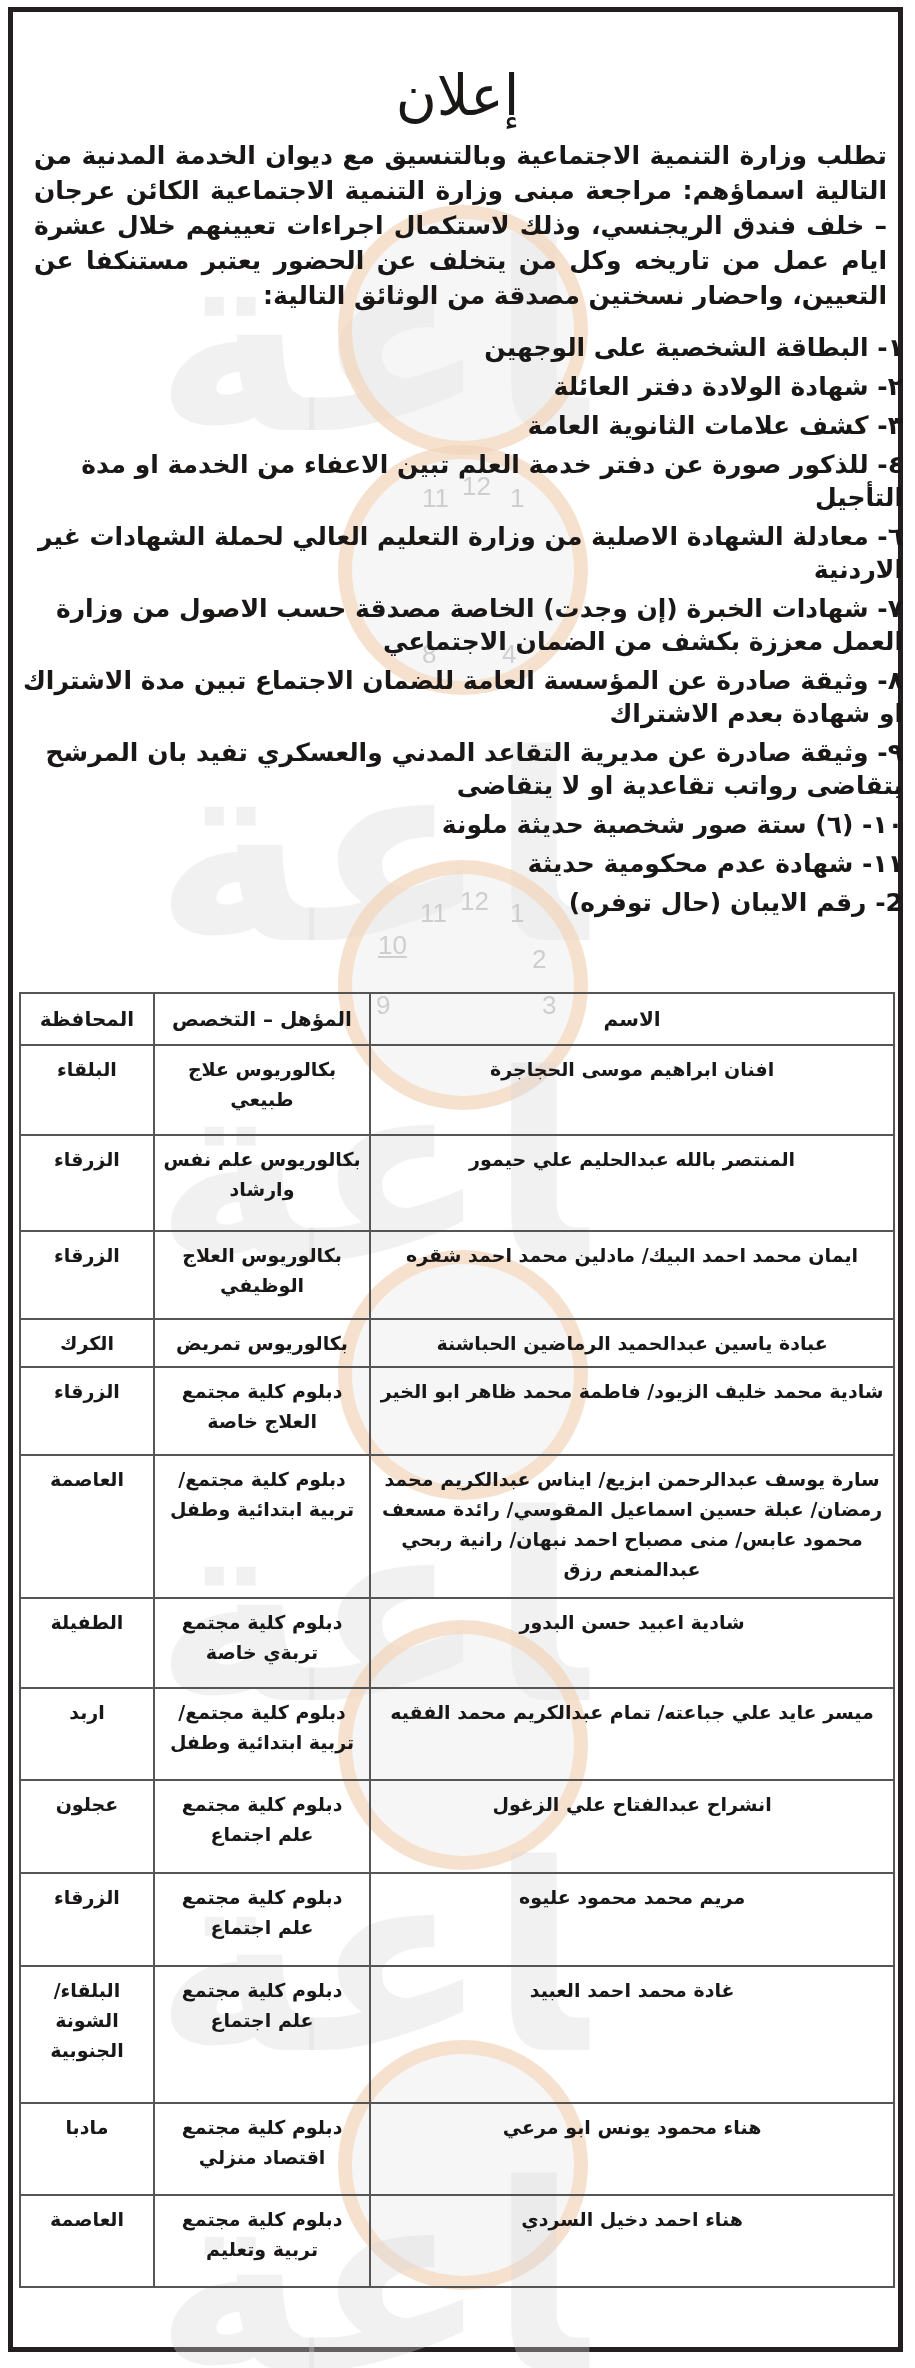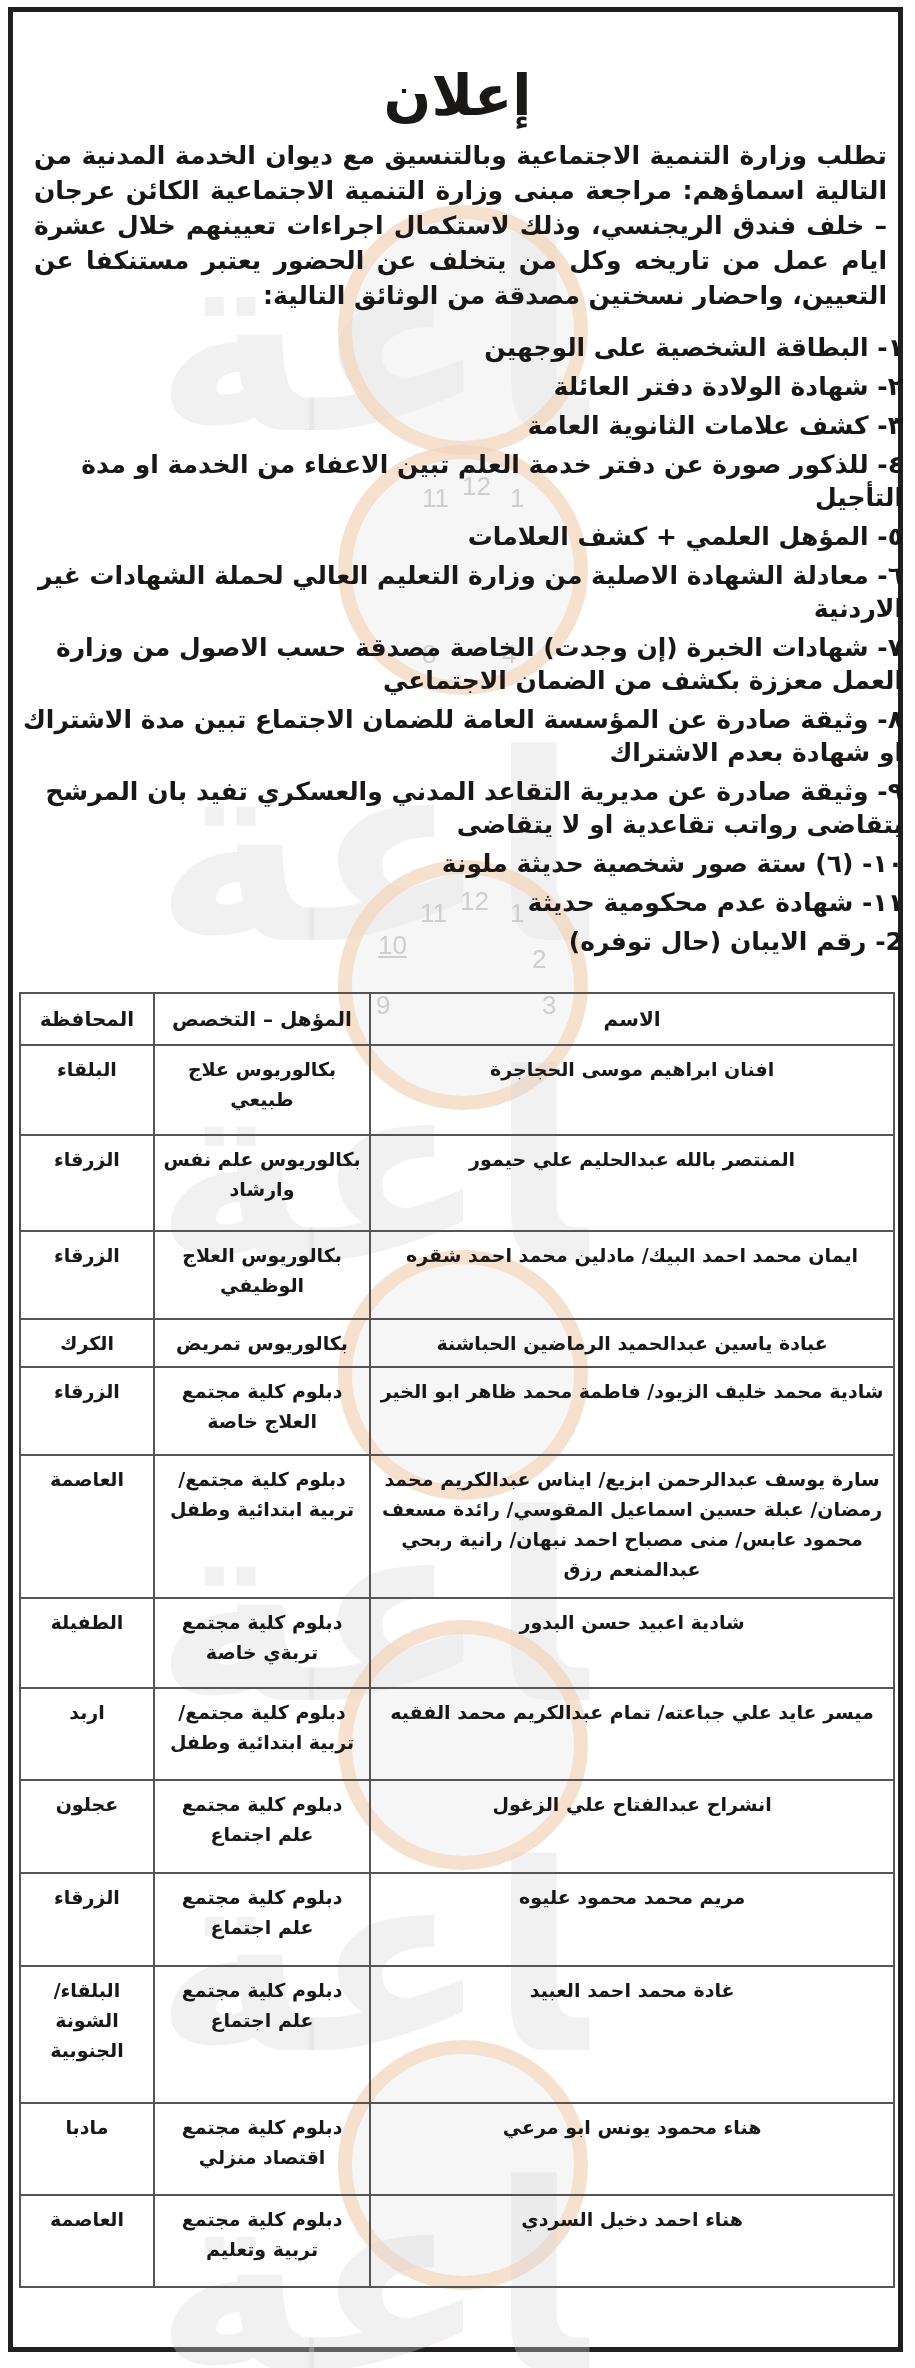--- a/index.html
+++ b/index.html
@@ -11,21 +11,21 @@
     .watermark { position: absolute; inset: 0; pointer-events: none; z-index: 0; }
     .wm-clock { position: absolute; left: 338px; width: 250px; height: 250px; border-radius: 50%;
                 border: 14px solid rgba(246, 200, 160, 0.45); box-sizing: border-box;
                 background: rgba(235,235,235,0.45); }
     .wm-clock .num { position: absolute; font-family: "Liberation Sans", sans-serif; font-size: 26px;
                      color: rgba(190,190,190,0.7); }
     .wm-letters { position: absolute; left: 154px; font-family: "DejaVu Sans", sans-serif; font-weight: bold;
                   font-size: 260px; color: rgba(215,215,215,0.35); line-height: 1; }
     .content { position: relative; z-index: 1; direction: rtl; }
     .title { position: absolute; top: 30px; left: 0; right: 0; text-align: center;
-             font-size: 56px; font-weight: bold; font-family: "DejaVu Sans", sans-serif; line-height: 1; }
+             font-size: 56px; font-weight: normal; font-family: "DejaVu Sans", sans-serif; line-height: 1; }
     .intro { position: absolute; top: 122px; left: 18px; right: 12px;
              font-size: 25px; font-weight: bold; line-height: 35px; text-align: justify; }
     .intro p { margin: 16px; }
     .doc-list { position: absolute; top: 325px; left: 18px; right: 12px;
                 list-style: none; margin: 0; padding: 0;
                 font-size: 25px; font-weight: bold; line-height: 33px; }
     .doc-list li { margin: 6px 0 3px 0; }
     table.names { position: absolute; top: 992px; left: 19px; width: 876px;
                   border-collapse: collapse; direction: rtl; font-weight: bold; font-size: 19px; }
     table.names th, table.names td { border: 2px solid #555; vertical-align: top;
@@ -74,21 +74,20 @@
 
   <div class="intro">
     <p>تطلب وزارة التنمية الاجتماعية وبالتنسيق مع ديوان الخدمة المدنية من التالية اسماؤهم: مراجعة مبنى وزارة التنمية الاجتماعية الكائن عرجان – خلف فندق الريجنسي، وذلك لاستكمال اجراءات تعيينهم خلال عشرة ايام عمل من تاريخه وكل من يتخلف عن الحضور يعتبر مستنكفا عن التعيين، واحضار نسختين مصدقة من الوثائق التالية:</p>
   </div>
 
   <ul class="doc-list">
     <li>١- البطاقة الشخصية على الوجهين</li>
     <li>٢- شهادة الولادة دفتر العائلة</li>
     <li>٣- كشف علامات الثانوية العامة</li>
     <li>٤- للذكور صورة عن دفتر خدمة العلم تبين الاعفاء من الخدمة او مدة التأجيل</li>
-    <li>٥- المؤهل العلمي + كشف العلامات</li>
     <li>٦- معادلة الشهادة الاصلية من وزارة التعليم العالي لحملة الشهادات غير الاردنية</li>
     <li>٧- شهادات الخبرة (إن وجدت) الخاصة مصدقة حسب الاصول من وزارة العمل معززة بكشف من الضمان الاجتماعي</li>
     <li>٨- وثيقة صادرة عن المؤسسة العامة للضمان الاجتماع تبين مدة الاشتراك او شهادة بعدم الاشتراك</li>
     <li>٩- وثيقة صادرة عن مديرية التقاعد المدني والعسكري تفيد بان المرشح يتقاضى رواتب تقاعدية او لا يتقاضى</li>
     <li>١٠- (٦) ستة صور شخصية حديثة ملونة</li>
     <li>١١- شهادة عدم محكومية حديثة</li>
     <li>2- رقم الايبان (حال توفره)</li>
   </ul>
 
   <table class="names">

